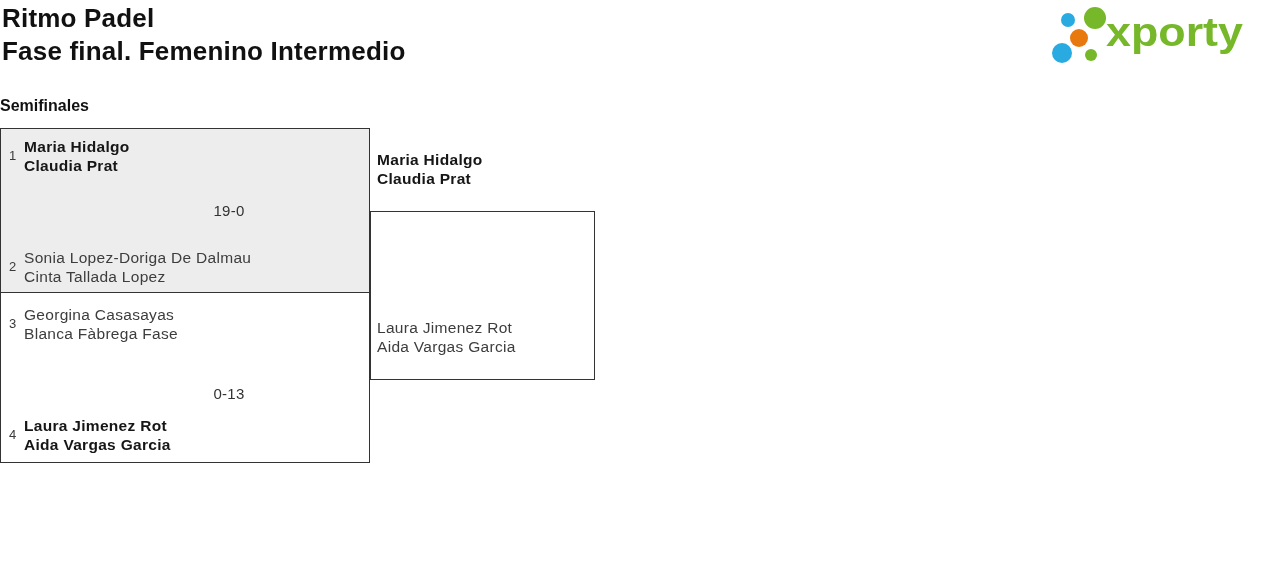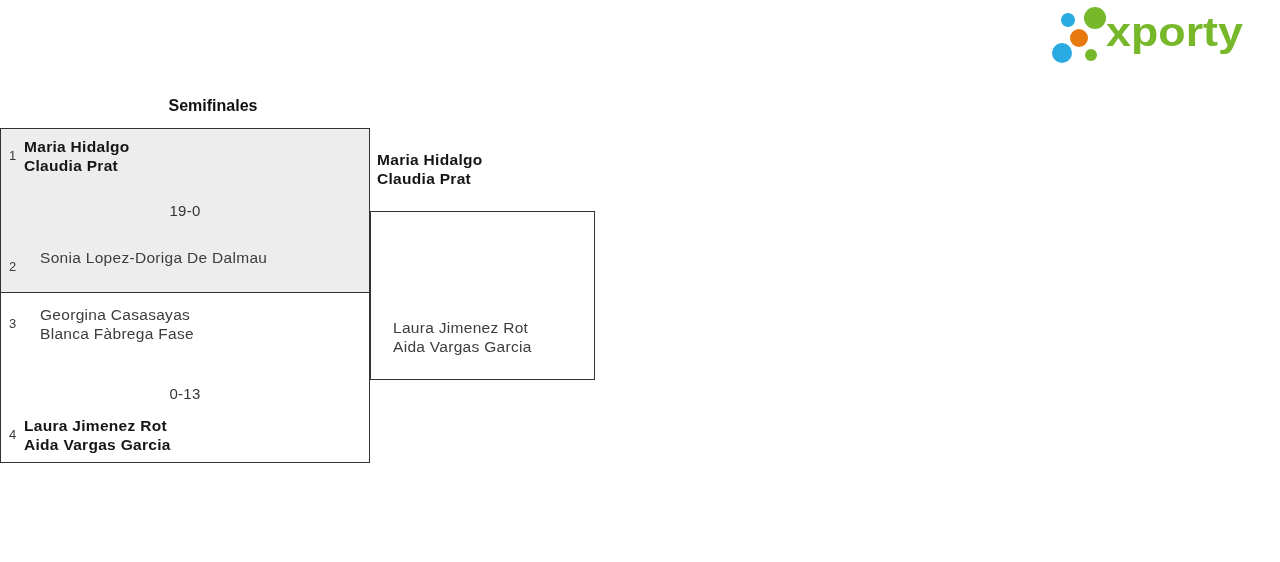--- a/index.html
+++ b/index.html
@@ -28,55 +28,59 @@
   .logo-text{
     position:absolute;left:56px;top:9px;
     font-size:40px;font-weight:700;color:#76b82a;
     letter-spacing:0px;transform:scaleX(1.12);transform-origin:left top;
     line-height:46px;
   }
   
   .round-label{
     position:absolute;top:96px;
     font-size:16px;font-weight:700;color:#111;
-    text-align:center;line-height:20px;margin-left:28px;
+    line-height:20px;
   }
   .round-semis{left:0;width:370px;}
   .round-final{left:370px;width:225px;}
 
   .match-box{position:absolute;border:1px solid #333333;box-sizing:border-box;}
   .box-sf1{left:0;top:128px;width:370px;height:165px;background:#ededed;}
   .box-sf2{left:0;top:292px;width:370px;height:171px;background:#ffffff;}
   .box-final{left:370px;top:211px;width:225px;height:169px;background:transparent;}
 
   .seed{
     position:absolute;left:9px;width:16px;
     font-size:13px;color:#3a3a3a;line-height:15px;
   }
   .team{
     position:absolute;
     font-size:15.5px;line-height:19px;letter-spacing:0.3px;
   }
   .team.winner{font-weight:700;color:#161616;}
-  .team.loser {font-weight:400;color:#3d3d3d;margin-left:16px;}
+  .team.loser {font-weight:400;color:#3d3d3d;}
   .team-sf{left:24px;}
   .team-final{left:377px;}
 
   .score{
     position:absolute;text-align:center;
-    font-size:15px;color:#333;line-height:16px;letter-spacing:0.3px;
+    font-size:15px;color:#333;line-height:16px;letter-spacing:0.3px;padding-left:44px;
   }
   .score-sf{left:0;width:370px;}
   .score-final{left:370px;width:225px;}
 </style>
 </head>
 <body>
 
 <div class="page">
 
+  <div class="title-block">
+    <div>Ritmo Padel</div>
+    <div>Fase final. Femenino Intermedio</div>
+  </div>
 
   <a class="logo">
     <span class="dot dot-blue-sm"></span>
     <span class="dot dot-green-lg"></span>
     <span class="dot dot-orange-md"></span>
     <span class="dot dot-blue-lg"></span>
     <span class="dot dot-green-sm"></span>
     <span class="logo-text">xporty</span>
   </a>
 
@@ -88,20 +92,21 @@
 
   <div class="seed" style="top:148px">1</div>
   <div class="team team-sf winner" style="top:137px">
     <div>Maria Hidalgo</div>
     <div>Claudia Prat</div>
   </div>
   <div class="score score-sf" style="top:203px">19-0</div>
   <div class="seed" style="top:259px">2</div>
   <div class="team team-sf loser" style="top:248px">
     <div>Sonia Lopez-Doriga De Dalmau</div>
+    <div>Cinta Tallada Lopez</div>
   </div>
 
   <div class="seed" style="top:316px">3</div>
   <div class="team team-sf loser" style="top:305px">
     <div>Georgina Casasayas</div>
     <div>Blanca Fàbrega Fase</div>
   </div>
   <div class="score score-sf" style="top:386px">0-13</div>
   <div class="seed" style="top:427px">4</div>
   <div class="team team-sf winner" style="top:416px">

